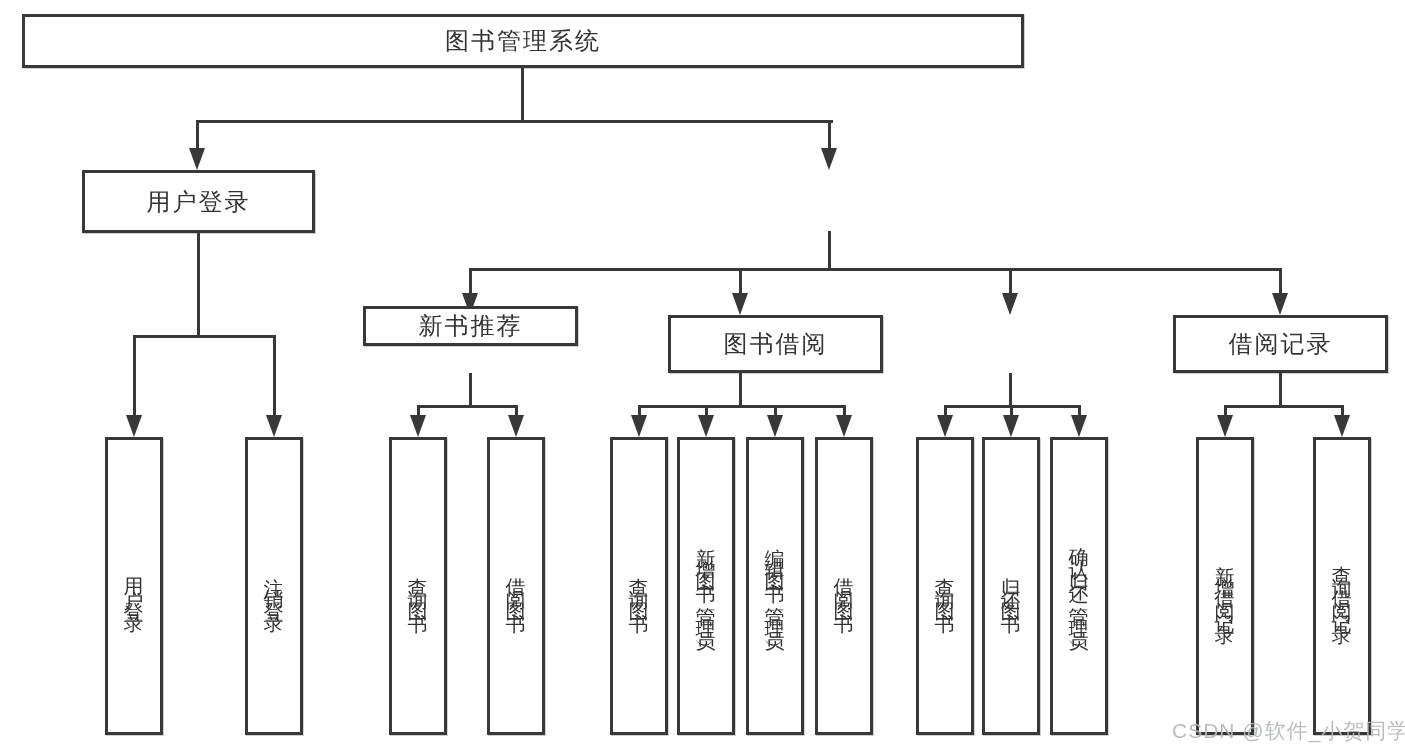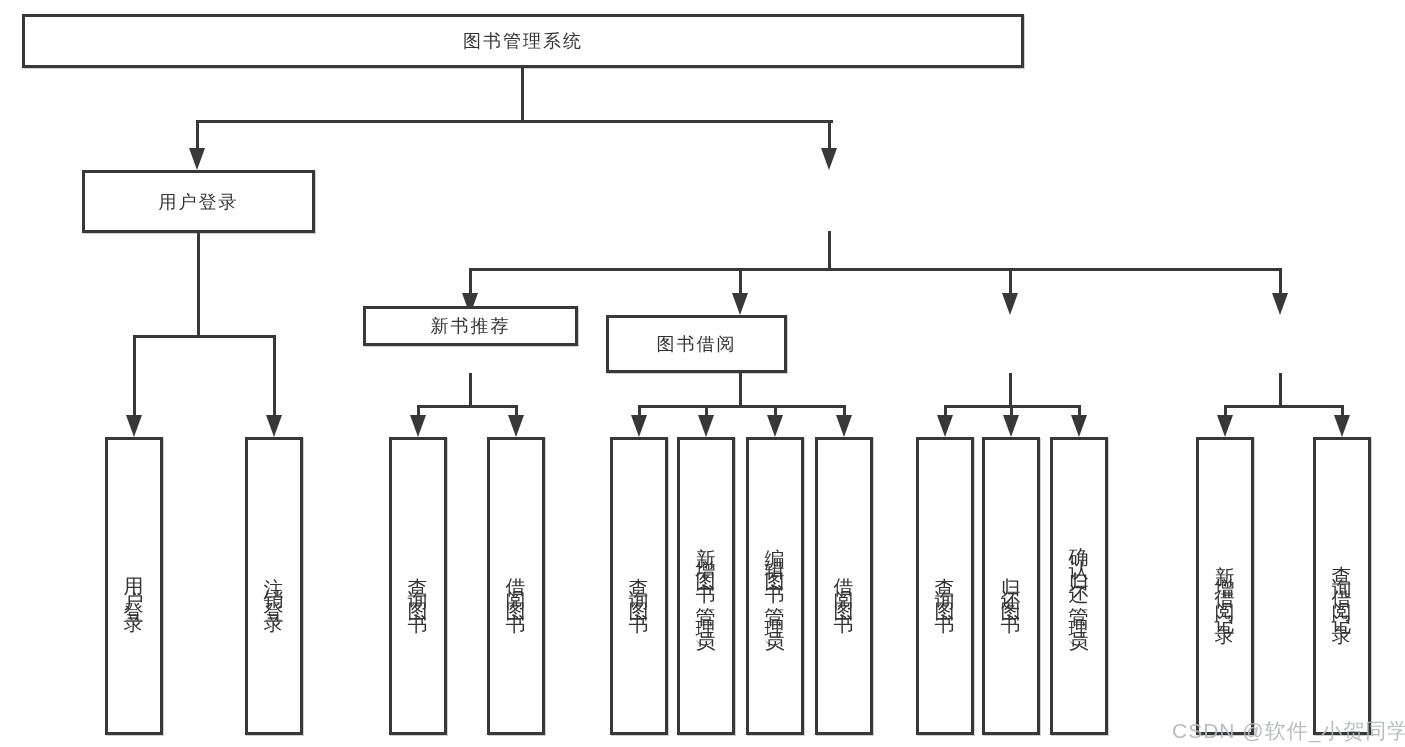--- a/index.html
+++ b/index.html
@@ -7,21 +7,21 @@
   #canvas {
     position:relative; width:1405px; height:747px; background:#ffffff;
     font-family:"Liberation Sans","DejaVu Sans",sans-serif; overflow:hidden;
   }
   .box {
     position:absolute; box-sizing:border-box; background:#ffffff;
     border:3px solid var(--line); color:var(--text);
     display:flex; align-items:center; justify-content:center;
     box-shadow:1px 1px 0 rgba(120,120,120,0.35);
   }
-  .h-label { font-size:18px; letter-spacing:2px; white-space:nowrap; }
+  .h-label { font-size:24px; letter-spacing:2px; white-space:nowrap; }
   .leaf { width:58px; height:298px; top:437px; }
   .v-label {
     writing-mode:vertical-rl; text-orientation:mixed;
     font-size:20px; letter-spacing:12px; line-height:1.1; white-space:nowrap;
   }
   .vl { position:absolute; width:3px; background:var(--line); }
   .hl { position:absolute; height:3px; background:var(--line); }
   .ar {
     position:absolute; width:0; height:0;
     border-left:8px solid transparent; border-right:8px solid transparent;
@@ -67,22 +67,25 @@
   <div class="vl" style="left:1009px;top:268px;height:27px"></div>
   <div class="vl" style="left:1279px;top:268px;height:27px"></div>
   <div class="ar" style="left:462px;top:293px"></div>
   <div class="ar" style="left:732px;top:293px"></div>
   <div class="ar" style="left:1002px;top:293px"></div>
   <div class="ar" style="left:1272px;top:293px"></div>
 
   <div class="box" style="left:363px;top:306px;width:215px;height:40px">
     <span class="h-label">新书推荐</span>
   </div>
-  <div class="box" style="left:606px;top:315px;width:181px;height:58px">
+  <div class="box" style="left:668px;top:315px;width:215px;height:58px">
     <span class="h-label">图书借阅</span>
+  </div>
+  <div class="box" style="left:1173px;top:315px;width:215px;height:58px">
+    <span class="h-label">借阅记录</span>
   </div>
 
   <div class="vl" style="left:469px;top:373px;height:34px"></div>
   <div class="hl" style="left:417px;top:405px;width:101px"></div>
   <div class="vl" style="left:417px;top:405px;height:12px"></div>
   <div class="vl" style="left:515px;top:405px;height:12px"></div>
   <div class="ar" style="left:410px;top:415px"></div>
   <div class="ar" style="left:508px;top:415px"></div>
 
   <div class="vl" style="left:739px;top:373px;height:34px"></div>

